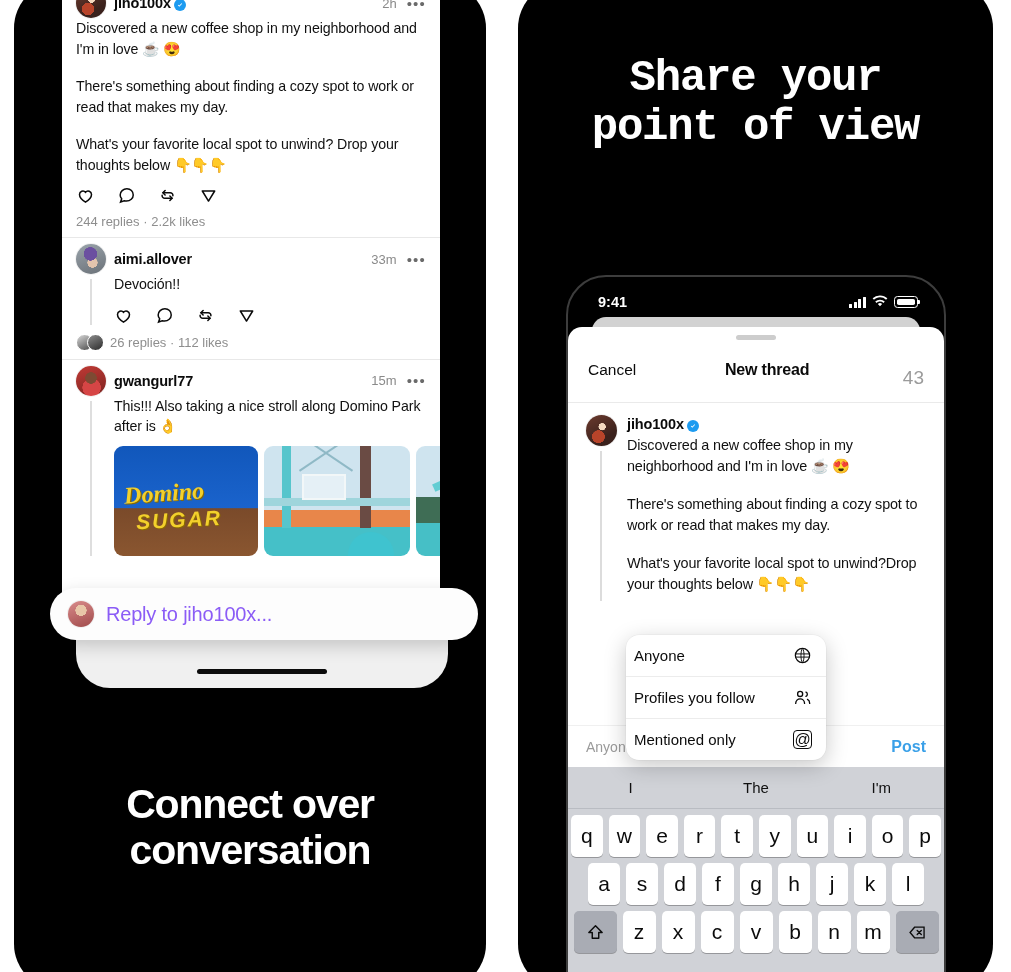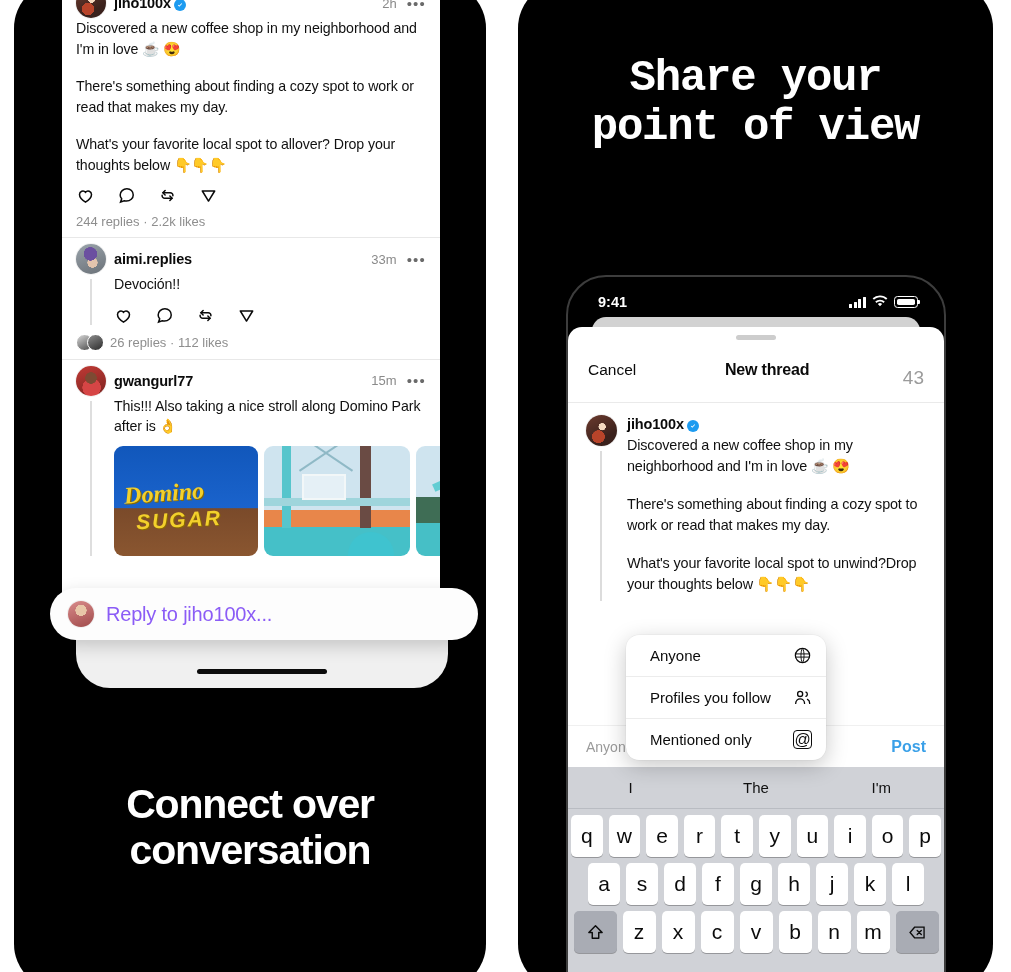--- a/index.html
+++ b/index.html
@@ -189,21 +189,21 @@
   .compose .body p + p { margin-top: 17px; }
 
   .menu {
     position: absolute; left: 58px; top: 308px; width: 200px;
     background: #fff; border-radius: 13px;
     box-shadow: 0 6px 22px rgba(0,0,0,.22), 0 0 0 .5px rgba(0,0,0,.05);
     overflow: hidden; z-index: 9;
   }
   .menu-item {
     display: flex; align-items: center; justify-content: space-between;
-    padding: 11px 14px 11px 24px; font-size: 15px; color: #0b0b0b; cursor: pointer;
+    padding: 11px 14px 11px 8px; font-size: 15px; color: #0b0b0b; cursor: pointer;
   }
   .menu-item + .menu-item { border-top: 1px solid #ececec; }
   .menu-item .mi-ic { width: 19px; height: 19px; color: #0b0b0b; display: flex; align-items: center; justify-content: center; }
   .menu-item .mi-ic svg { width: 100%; height: 100%; }
   .mi-at { font-size: 16px; font-weight: 400; border: 1.4px solid #0b0b0b; border-radius: 4px;
            width: 19px; height: 19px; display: flex; align-items: center; justify-content: center; line-height: 1; }
 
   .sheet-footer {
     position: absolute; left: 0; right: 0; top: 398px; height: 42px;
     display: flex; align-items: center; justify-content: space-between;
@@ -260,21 +260,21 @@
                 </span>
             </div>
             <div class="meta-right">
               <span class="ts">2h</span>
               <span class="dots">•••</span>
             </div>
           </div>
           <div class="post-body">
             <p>Discovered a new coffee shop in my neighborhood and I'm in love ☕ 😍</p>
             <p>There's something about finding a cozy spot to work or read that makes my day.</p>
-            <p>What's your favorite local spot to allover? Drop your thoughts below 👇👇👇</p>
+            <p>What's your favorite local spot to unwind? Drop your thoughts below 👇👇👇</p>
           </div>
           <div class="actions">
             <span class="ico">
                 <svg viewBox="0 0 24 24" fill="none" stroke="currentColor" stroke-width="1.9">
                   <path d="M12 20.3s-7.6-4.6-7.6-9.6a4.3 4.3 0 0 1 7.6-2.7 4.3 4.3 0 0 1 7.6 2.7c0 5-7.6 9.6-7.6 9.6z"></path>
                 </svg>
               </span>
             <span class="ico">
                 <svg viewBox="0 0 24 24" fill="none" stroke="currentColor" stroke-width="1.9">
                   <path d="M20.5 11.3c0 4.3-3.8 7.8-8.5 7.8-1 0-2-.2-2.9-.5l-4.6 1.6 1.4-4a7.4 7.4 0 0 1-1.9-4.9c0-4.3 3.8-7.8 8.5-7.8s8 3.5 8 7.8z"></path>
@@ -300,21 +300,21 @@
         </div>
 
         <div class="post">
           <div class="nested">
             <div class="rail-col">
               <div class="avatar av-aimi"></div>
               <div class="rail"></div>
             </div>
             <div class="content">
               <div class="post-head">
-                <span class="uname">aimi.replies</span>
+                <span class="uname">aimi.allover</span>
                 <div class="meta-right">
                   <span class="ts">33m</span>
                   <span class="dots">•••</span>
                 </div>
               </div>
               <div class="post-body">
                 <p>Devoción!!</p>
               </div>
               <div class="actions">
                 <span class="ico">

